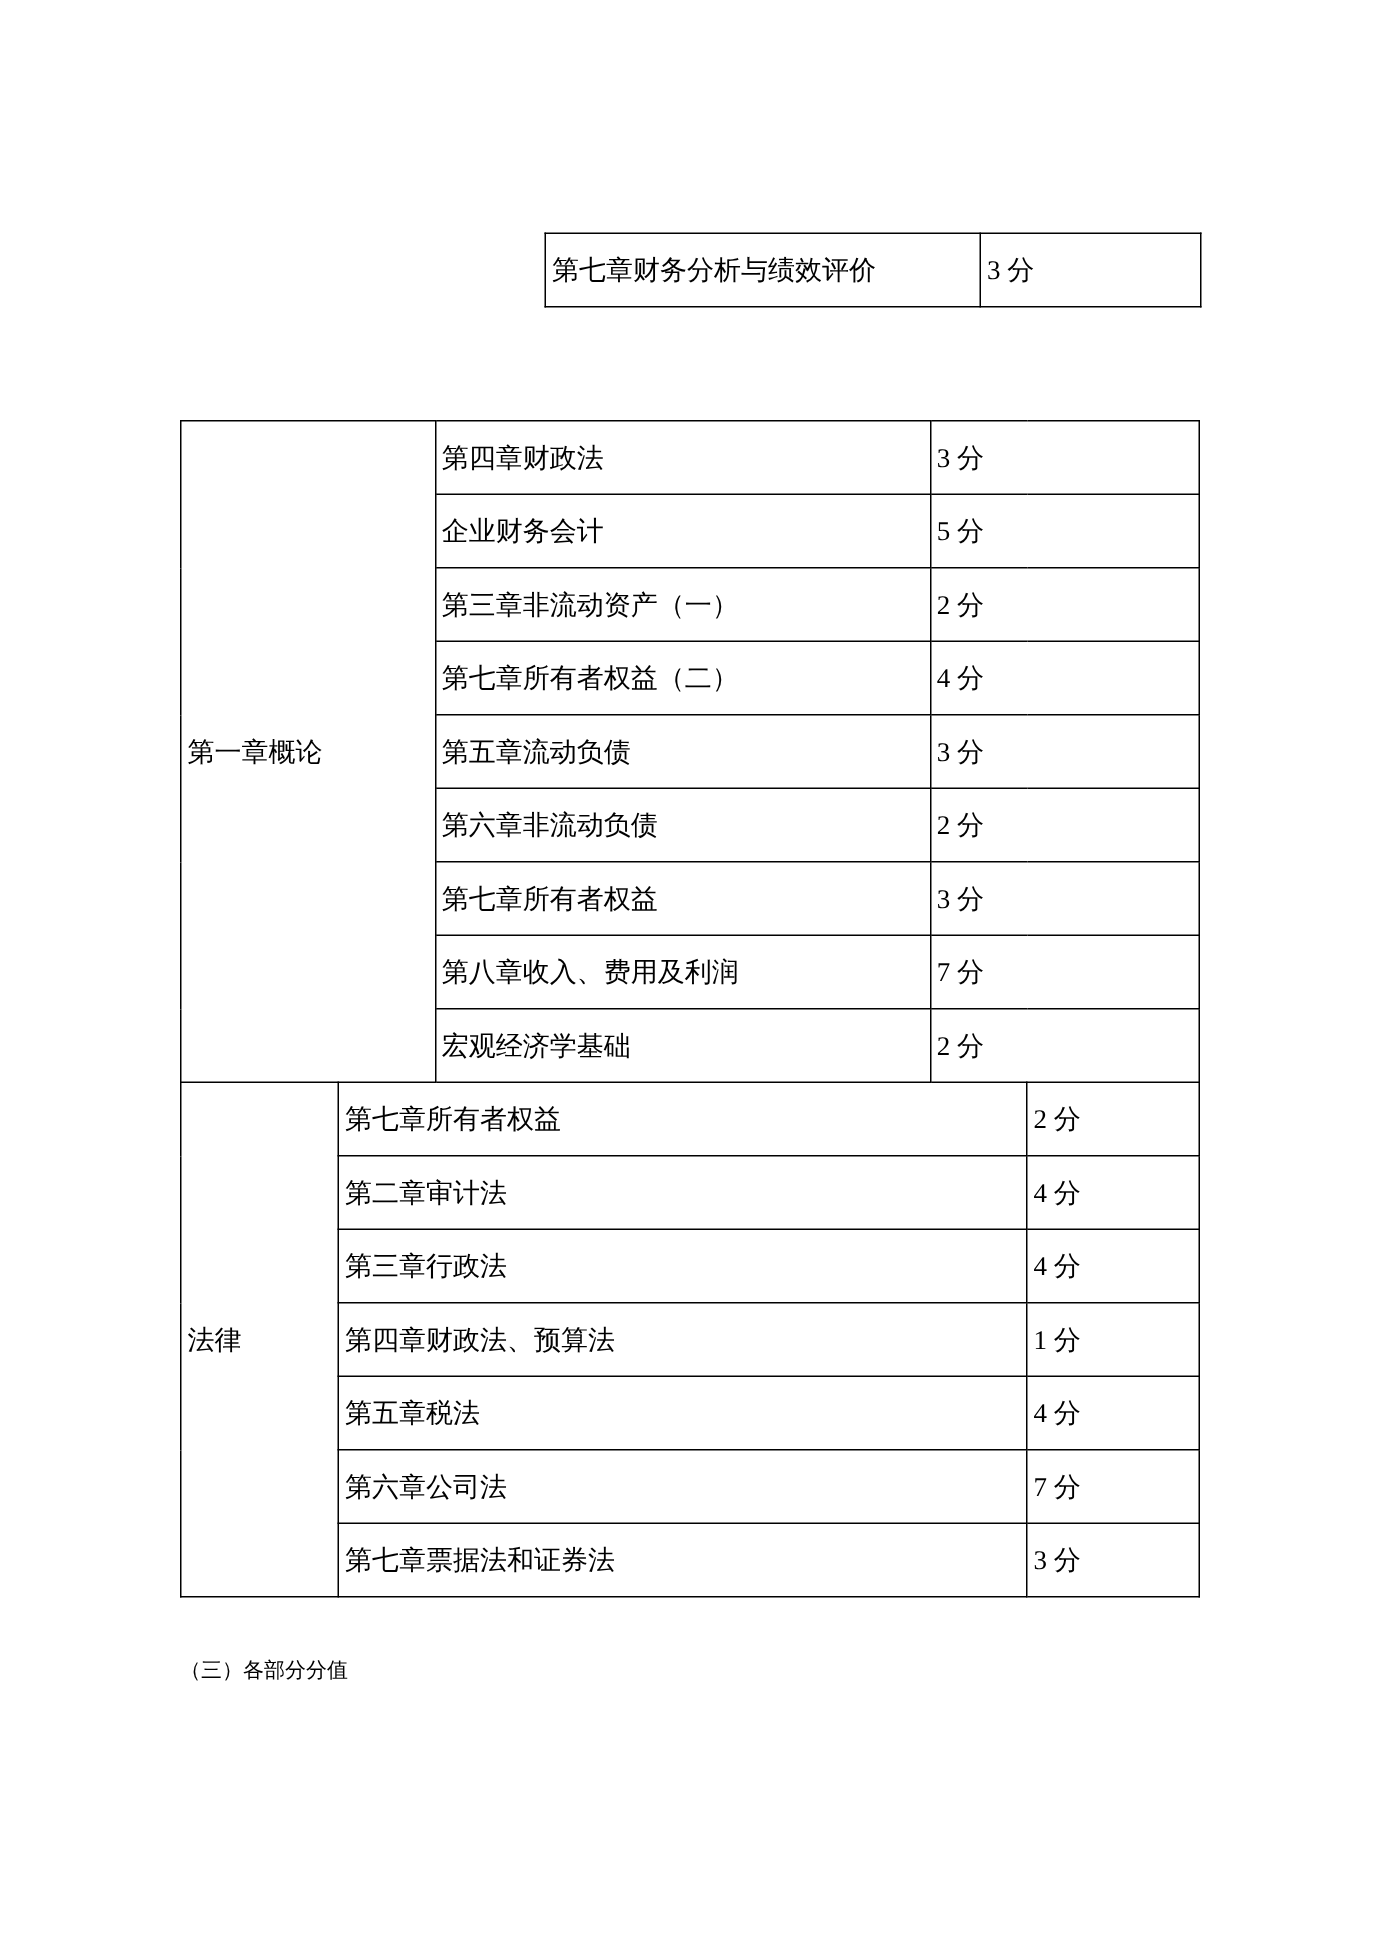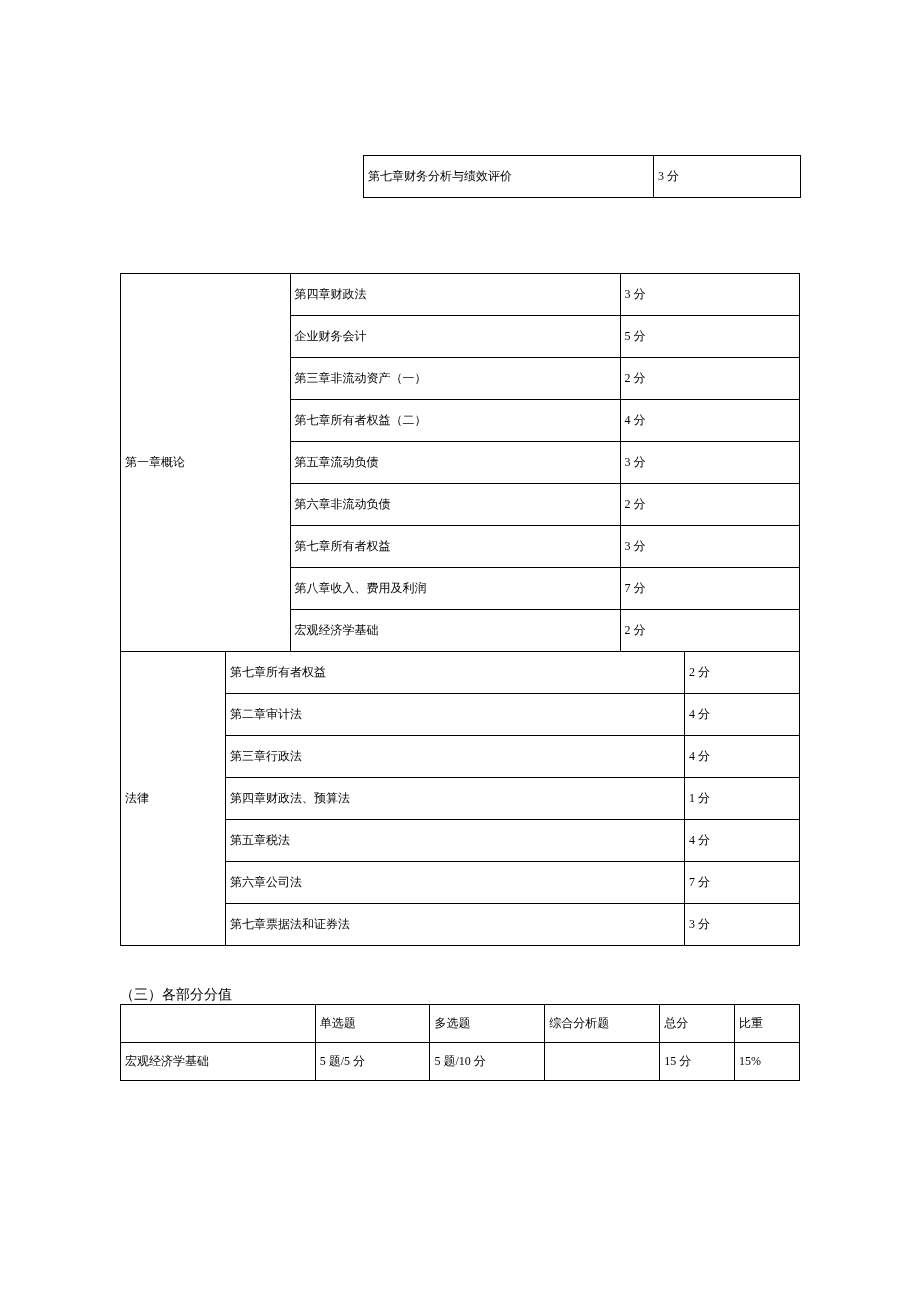--- a/index.html
+++ b/index.html
@@ -20,21 +20,21 @@
     }
     table {
       border-collapse: collapse;
       width: 100%;
     }
     td {
       border: 1px solid #000;
       padding: 12px 4px;
       vertical-align: middle;
       text-align: left;
-      font-size: 12px;
+      font-size: 18px;
     }
     .top-table {
       width: 438px;
       margin-left: 243px;
       margin-bottom: 75px;
     }
     .top-table td:first-child {
       width: 290px;
     }
     .main-table {
@@ -48,20 +48,21 @@
       width: 460px;
     }
     .main-table .col-chapter-narrow {
       width: 330px;
     }
     .main-table .col-score {
       width: 115px;
     }
     .section-title {
       font-size: 14px;
+      margin-bottom: 25px;
       margin-top: 10px;
     }
     .score-table {
       width: 680px;
     }
     .score-table td {
       padding: 10px 4px;
     }
     .score-table .col1 {
       width: 195px;
@@ -164,34 +165,14 @@
     </tr>
     <tr>
       <td colspan="3">第七章票据法和证券法</td>
       <td>3 分</td>
     </tr>
   </tbody>
     </table>
 
   <p class="section-title">（三）各部分分值</p>
 
-  <table class="score-table">
-    <tbody>
-        <tr>
-      <td class="col1"></td>
-      <td class="col2">单选题</td>
-      <td class="col3">多选题</td>
-      <td class="col4">综合分析题</td>
-      <td class="col5">总分</td>
-      <td class="col6">比重</td>
-    </tr>
-    <tr>
-      <td>宏观经济学基础</td>
-      <td>5 题/5 分</td>
-      <td>5 题/10 分</td>
-      <td></td>
-      <td>15 分</td>
-      <td>15%</td>
-    </tr>
-  </tbody>
-    </table>
 
 </div>
 
 </body></html>

